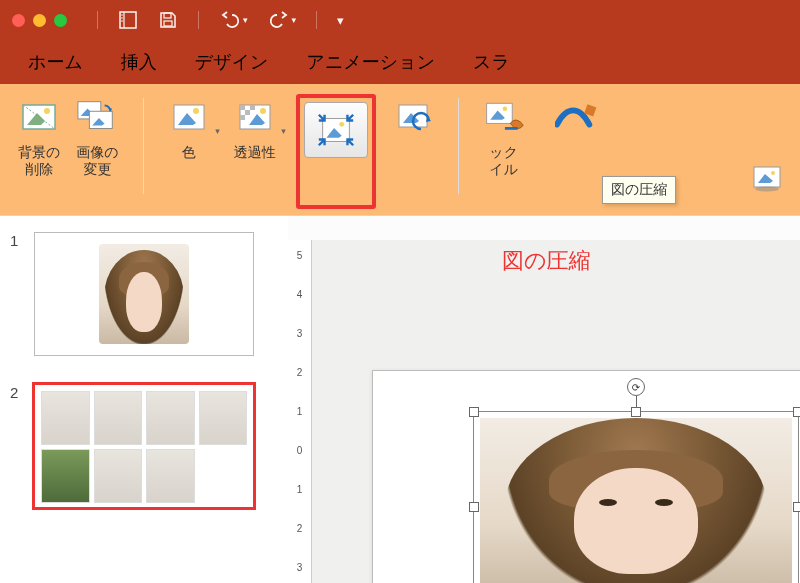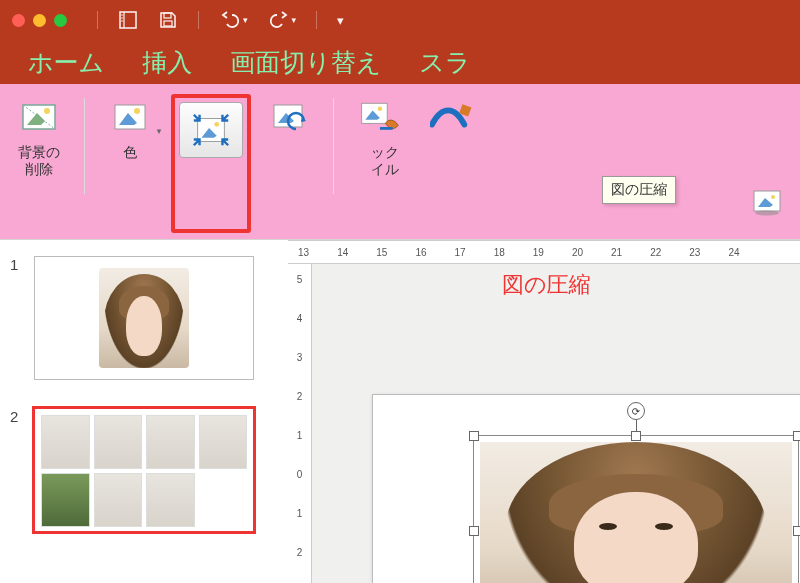--- a/index.html
+++ b/index.html
@@ -10,25 +10,25 @@
   .traffic { display: flex; gap: 8px; margin-right: 20px; }
   .traffic span { width: 13px; height: 13px; border-radius: 50%; display: block; }
   .tl-red { background: #ff5f57; }
   .tl-yellow { background: #febc2e; }
   .tl-green { background: #28c840; }
   .qat { display: flex; align-items: center; gap: 20px; }
   .qat-btn { color: #fff; font-size: 16px; opacity: .95; display:flex; align-items:center; }
   .qat-sep { width:1px; height:18px; background: rgba(255,255,255,.3); }
 
   
-  .tabs { height: 44px; background: #b73a1f; display: flex; align-items: center; gap: 38px; padding: 0 28px; font-size: 25px; color: #86efac; font-weight: 500; }
+  .tabs { height: 44px; background: #b73a1f; display: flex; align-items: center; gap: 38px; padding: 0 28px; font-size: 18px; color: #000000; font-weight: 500; }
   .tab { white-space: nowrap; cursor: pointer; }
 
   
-  .ribbon { height: 156px; background: #f9a8d4; border-bottom: 1px solid #d5d5d5; display: flex; padding: 10px 14px 6px 14px; gap: 16px; overflow:hidden; }
+  .ribbon { height: 132px; background: #fdba74; border-bottom: 1px solid #d5d5d5; display: flex; padding: 10px 14px 6px 14px; gap: 16px; overflow:hidden; }
   .rgroup-row { display:flex; gap:8px; align-items:flex-start;}
   .rbtn { display: flex; flex-direction: column; align-items: center; gap: 6px; cursor: pointer; padding: 2px 4px; }
   .rbtn-icon { width: 42px; height: 42px; display:flex; align-items:center; justify-content:center; position:relative;}
   .rbtn-label { font-size: 14px; color: #333; text-align: center; line-height: 1.2; white-space: nowrap; }
   .sep { width: 1px; height: 96px; background: #ddd; margin: 4px 4px 0 4px; }
   .dd::after { content:"▾"; font-size:9px; color:#666; position:absolute; right:-10px; bottom:2px;}
   .highlight-box { border: 4px solid #e33; padding: 4px; border-radius:3px;}
 
   
   .tooltip { position:absolute; background:#fffff0; border:1px solid #999; padding:4px 8px; font-size:14px; color:#333; box-shadow: 2px 2px 4px rgba(0,0,0,.15);}
@@ -105,53 +105,83 @@
       <span style="font-size:9px;color:#fff;margin-left:2px">▾</span>
     </span>
     <span class="qat-sep"></span>
     <span class="qat-btn" style="font-size:13px;color:#fff">▾</span>
   </div>
 </div>
 
 <div class="tabs">
   <div class="tab">ホーム</div>
   <div class="tab">挿入</div>
-  <div class="tab">画面切り替え</div>
+  <div class="tab">デザイン</div>
+  <div class="tab">アニメーション</div>
   <div class="tab">スラ</div>
 </div>
 
 <div class="ribbon" style="position:relative;">
   <div class="rgroup-row">
     <div class="rbtn">
       <div class="rbtn-icon">
         <svg width="40" height="40" viewBox="0 0 40 40">
             <rect x="4" y="8" width="32" height="24" fill="#fff" stroke="#7a9" stroke-width="1.5"></rect>
             <polygon points="8,28 18,16 26,24 22,28" fill="#7fb07f"></polygon>
             <circle cx="28" cy="14" r="3" fill="#f4d35e"></circle>
             <line x1="4" y1="8" x2="36" y2="32" stroke="#7a9" stroke-dasharray="2 2"></line>
           </svg>
       </div>
       <div class="rbtn-label"><span>背景の</span><br><span>削除</span></div>
     </div>
+    <div class="rbtn">
+      <div class="rbtn-icon">
+        <svg width="44" height="40" viewBox="0 0 44 40">
+            <rect x="2" y="4" width="24" height="18" fill="#fff" stroke="#888"></rect>
+            <polygon points="5,19 12,11 18,17 15,19" fill="#5c9bd5"></polygon>
+            <rect x="14" y="14" width="24" height="18" fill="#fff" stroke="#888"></rect>
+            <polygon points="17,29 24,21 30,27 27,29" fill="#5c9bd5"></polygon>
+            <path d="M30 8a6 6 0 0 1 6 6" fill="none" stroke="#1e6fbf" stroke-width="2"></path>
+            <path d="M36 14l2-3-4 0z" fill="#1e6fbf"></path>
+          </svg>
+      </div>
+      <div class="rbtn-label"><span>画像の</span><br><span>変更</span></div>
+    </div>
   </div>
   <div class="sep"></div>
 
 
   <div class="rbtn">
     <div class="rbtn-icon dd">
       <svg width="40" height="40" viewBox="0 0 40 40">
           <rect x="5" y="8" width="30" height="24" fill="#fff" stroke="#999"></rect>
           <polygon points="9,28 18,16 27,26 24,28" fill="#5c9bd5"></polygon>
           <circle cx="27" cy="14" r="3" fill="#f4d35e"></circle>
         </svg>
     </div>
     <div class="rbtn-label">色</div>
   </div>
 
 
+  <div class="rbtn">
+    <div class="rbtn-icon dd">
+      <svg width="40" height="40" viewBox="0 0 40 40">
+          <rect x="5" y="8" width="30" height="24" fill="#fff" stroke="#999"></rect>
+          <g fill="#bbb">
+            <rect x="5" y="8" width="5" height="5"></rect>
+            <rect x="15" y="8" width="5" height="5"></rect>
+            <rect x="10" y="13" width="5" height="5"></rect>
+            <rect x="5" y="18" width="5" height="5"></rect>
+          </g>
+          <polygon points="14,28 22,17 30,26 27,28" fill="#5c9bd5"></polygon>
+          <circle cx="28" cy="14" r="3" fill="#f4d35e"></circle>
+        </svg>
+    </div>
+    <div class="rbtn-label">透過性</div>
+  </div>
 
   <div class="highlight-box">
     <div class="rbtn" style="background:linear-gradient(#fdfdfd,#e6e6e6); border:1px solid #aaa; border-radius:4px; padding:6px 10px;">
       <div class="rbtn-icon">
         <svg width="44" height="40" viewBox="0 0 44 40">
             <rect x="8" y="8" width="28" height="24" fill="#fff" stroke="#999"></rect>
             <polygon points="12,28 20,18 28,26 25,28" fill="#5c9bd5"></polygon>
             <circle cx="28" cy="14" r="2.5" fill="#f4d35e"></circle>
             <g stroke="#1e6fbf" stroke-width="2.5" fill="#1e6fbf">
               <path d="M4 4l6 6M10 4v6h-6" fill="none"></path>
@@ -180,21 +210,21 @@
   <div class="rbtn">
     <div class="rbtn-icon">
       <svg width="46" height="42" viewBox="0 0 46 42">
           <rect x="4" y="6" width="28" height="22" fill="#fff" stroke="#999"></rect>
           <polygon points="8,24 16,14 24,22 21,24" fill="#5c9bd5"></polygon>
           <circle cx="24" cy="12" r="2.5" fill="#f4d35e"></circle>
           <path d="M30 28c4-6 10-4 14 2-4 6-10 4-14-2z" fill="#d87a2a" stroke="#9c5518"></path>
           <rect x="24" y="32" width="14" height="3" fill="#1e6fbf"></rect>
         </svg>
     </div>
-    <div class="rbtn-label" style="text-align:right;width:40px;"><span>ック</span><br><span>イル</span></div>
+    <div class="rbtn-label" style="width:40px;"><span>ック</span><br><span>イル</span></div>
   </div>
 
   <div class="rbtn" style="margin-left:6px;">
     <div class="rbtn-icon">
       <svg width="44" height="32" viewBox="0 0 44 32">
           <path d="M2 24 C 12 4, 26 4, 36 24" fill="none" stroke="#1e6fbf" stroke-width="6" stroke-linecap="round"></path>
           <rect x="32" y="4" width="10" height="10" fill="#d87a2a" transform="rotate(20 37 9)"></rect>
         </svg>
     </div>
   </div>
@@ -237,34 +267,20 @@
           <div class="tg-cell" style="background:linear-gradient(#7a9a5a,#4e6b3a)"></div>
             <div class="tg-cell"></div>
             <div class="tg-cell"></div>
             <div class="tg-cell" style="background:transparent;border:none"></div>
         </div>
       </div>
     </div>
   </div>
 
   <div class="editor">
-    <div class="ruler-h">
-      <span>13</span>
-        <span>14</span>
-        <span>15</span>
-        <span>16</span>
-        <span>17</span>
-        <span>18</span>
-        <span>19</span>
-        <span>20</span>
-        <span>21</span>
-        <span>22</span>
-        <span>23</span>
-        <span>24</span>
-    </div>
     <div class="ruler-v">
       <span>5</span>
         <span>4</span>
         <span>3</span>
         <span>2</span>
         <span>1</span>
         <span>0</span>
         <span>1</span>
         <span>2</span>
         <span>3</span>

